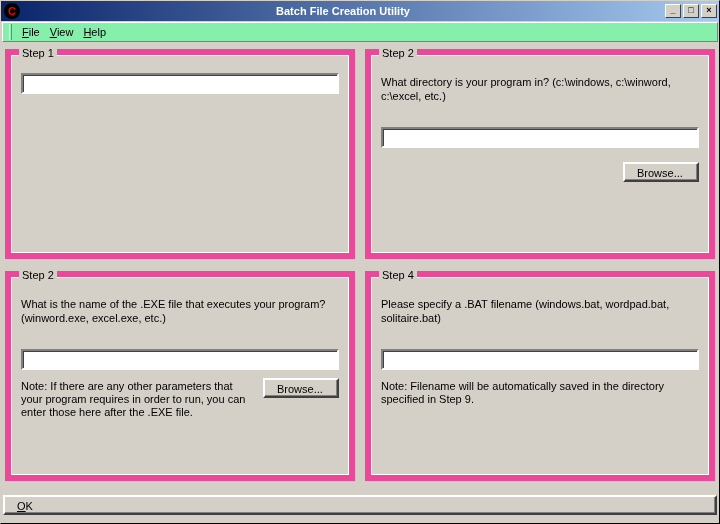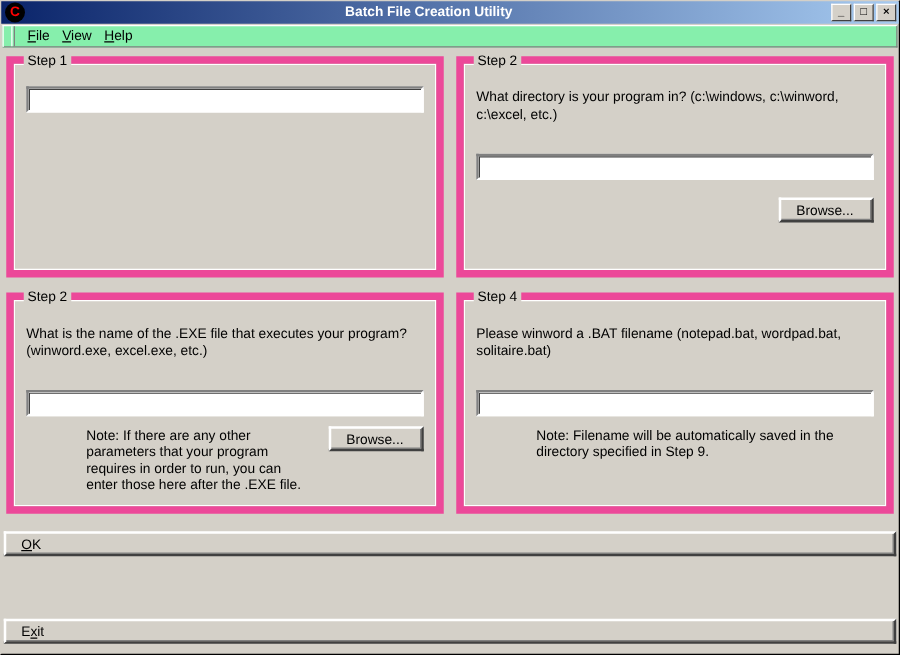--- a/index.html
+++ b/index.html
@@ -88,21 +88,21 @@
   padding:2px 3px;
 }
 .btn {
   background:#d4d0c8;
   border:2px solid; border-color:#fff #404040 #404040 #fff;
   box-shadow: inset -1px -1px 0 #808080, inset 1px 1px 0 #d4d0c8;
   padding:3px 12px; font:inherit;
   cursor:default; min-width:76px; height:20px;
   text-align:left;
 }
-.note { margin-top:10px; line-height:13px;margin-left:48px; }
+.note { margin-top:10px; line-height:13px; }
 .row-right { display:flex; justify-content:flex-end; margin-top:14px;}
 .row-split { display:flex; gap:10px; margin-top:8px; align-items:flex-start;}
 .row-split .note{ flex:1; margin-top:2px;}
 .bottom-btns{
   display:flex; justify-content:center; gap:50px;
   padding:14px 0 6px 0;
   flex-direction:column;
 }
 .u{ text-decoration:underline;}
 </style>
@@ -151,26 +151,25 @@
         <div class="prompt">What is the name of the .EXE file that executes your program? (winword.exe, excel.exe, etc.)</div>
         <input class="sunken-input" value="" style="">
         <div class="row-split">
           <div class="note">Note:  If there are any other parameters that your program requires in order to run, you can enter those here after the .EXE file.</div>
           <button class="btn">Browse...</button>
         </div>
       </div>
 
       <div class="groupbox">
         <div class="legend">Step 4</div>
-        <div class="prompt">Please winword a .BAT filename (notepad.bat, wordpad.bat, solitaire.bat)</div>
+        <div class="prompt">Please specify a .BAT filename (windows.bat, wordpad.bat, solitaire.bat)</div>
         <input class="sunken-input" value="" style="">
         <div class="note">Note:  Filename will be automatically saved in the directory specified in Step 9.</div>
       </div>
 
     </div>
 
     <div class="bottom-btns">
       <button class="btn"><span class="u">O</span>K</button>
-      <button class="btn"><span>E</span><span class="u">x</span><span>it</span></button>
     </div>
 
   </div>
 </div>
 
 </body></html>

